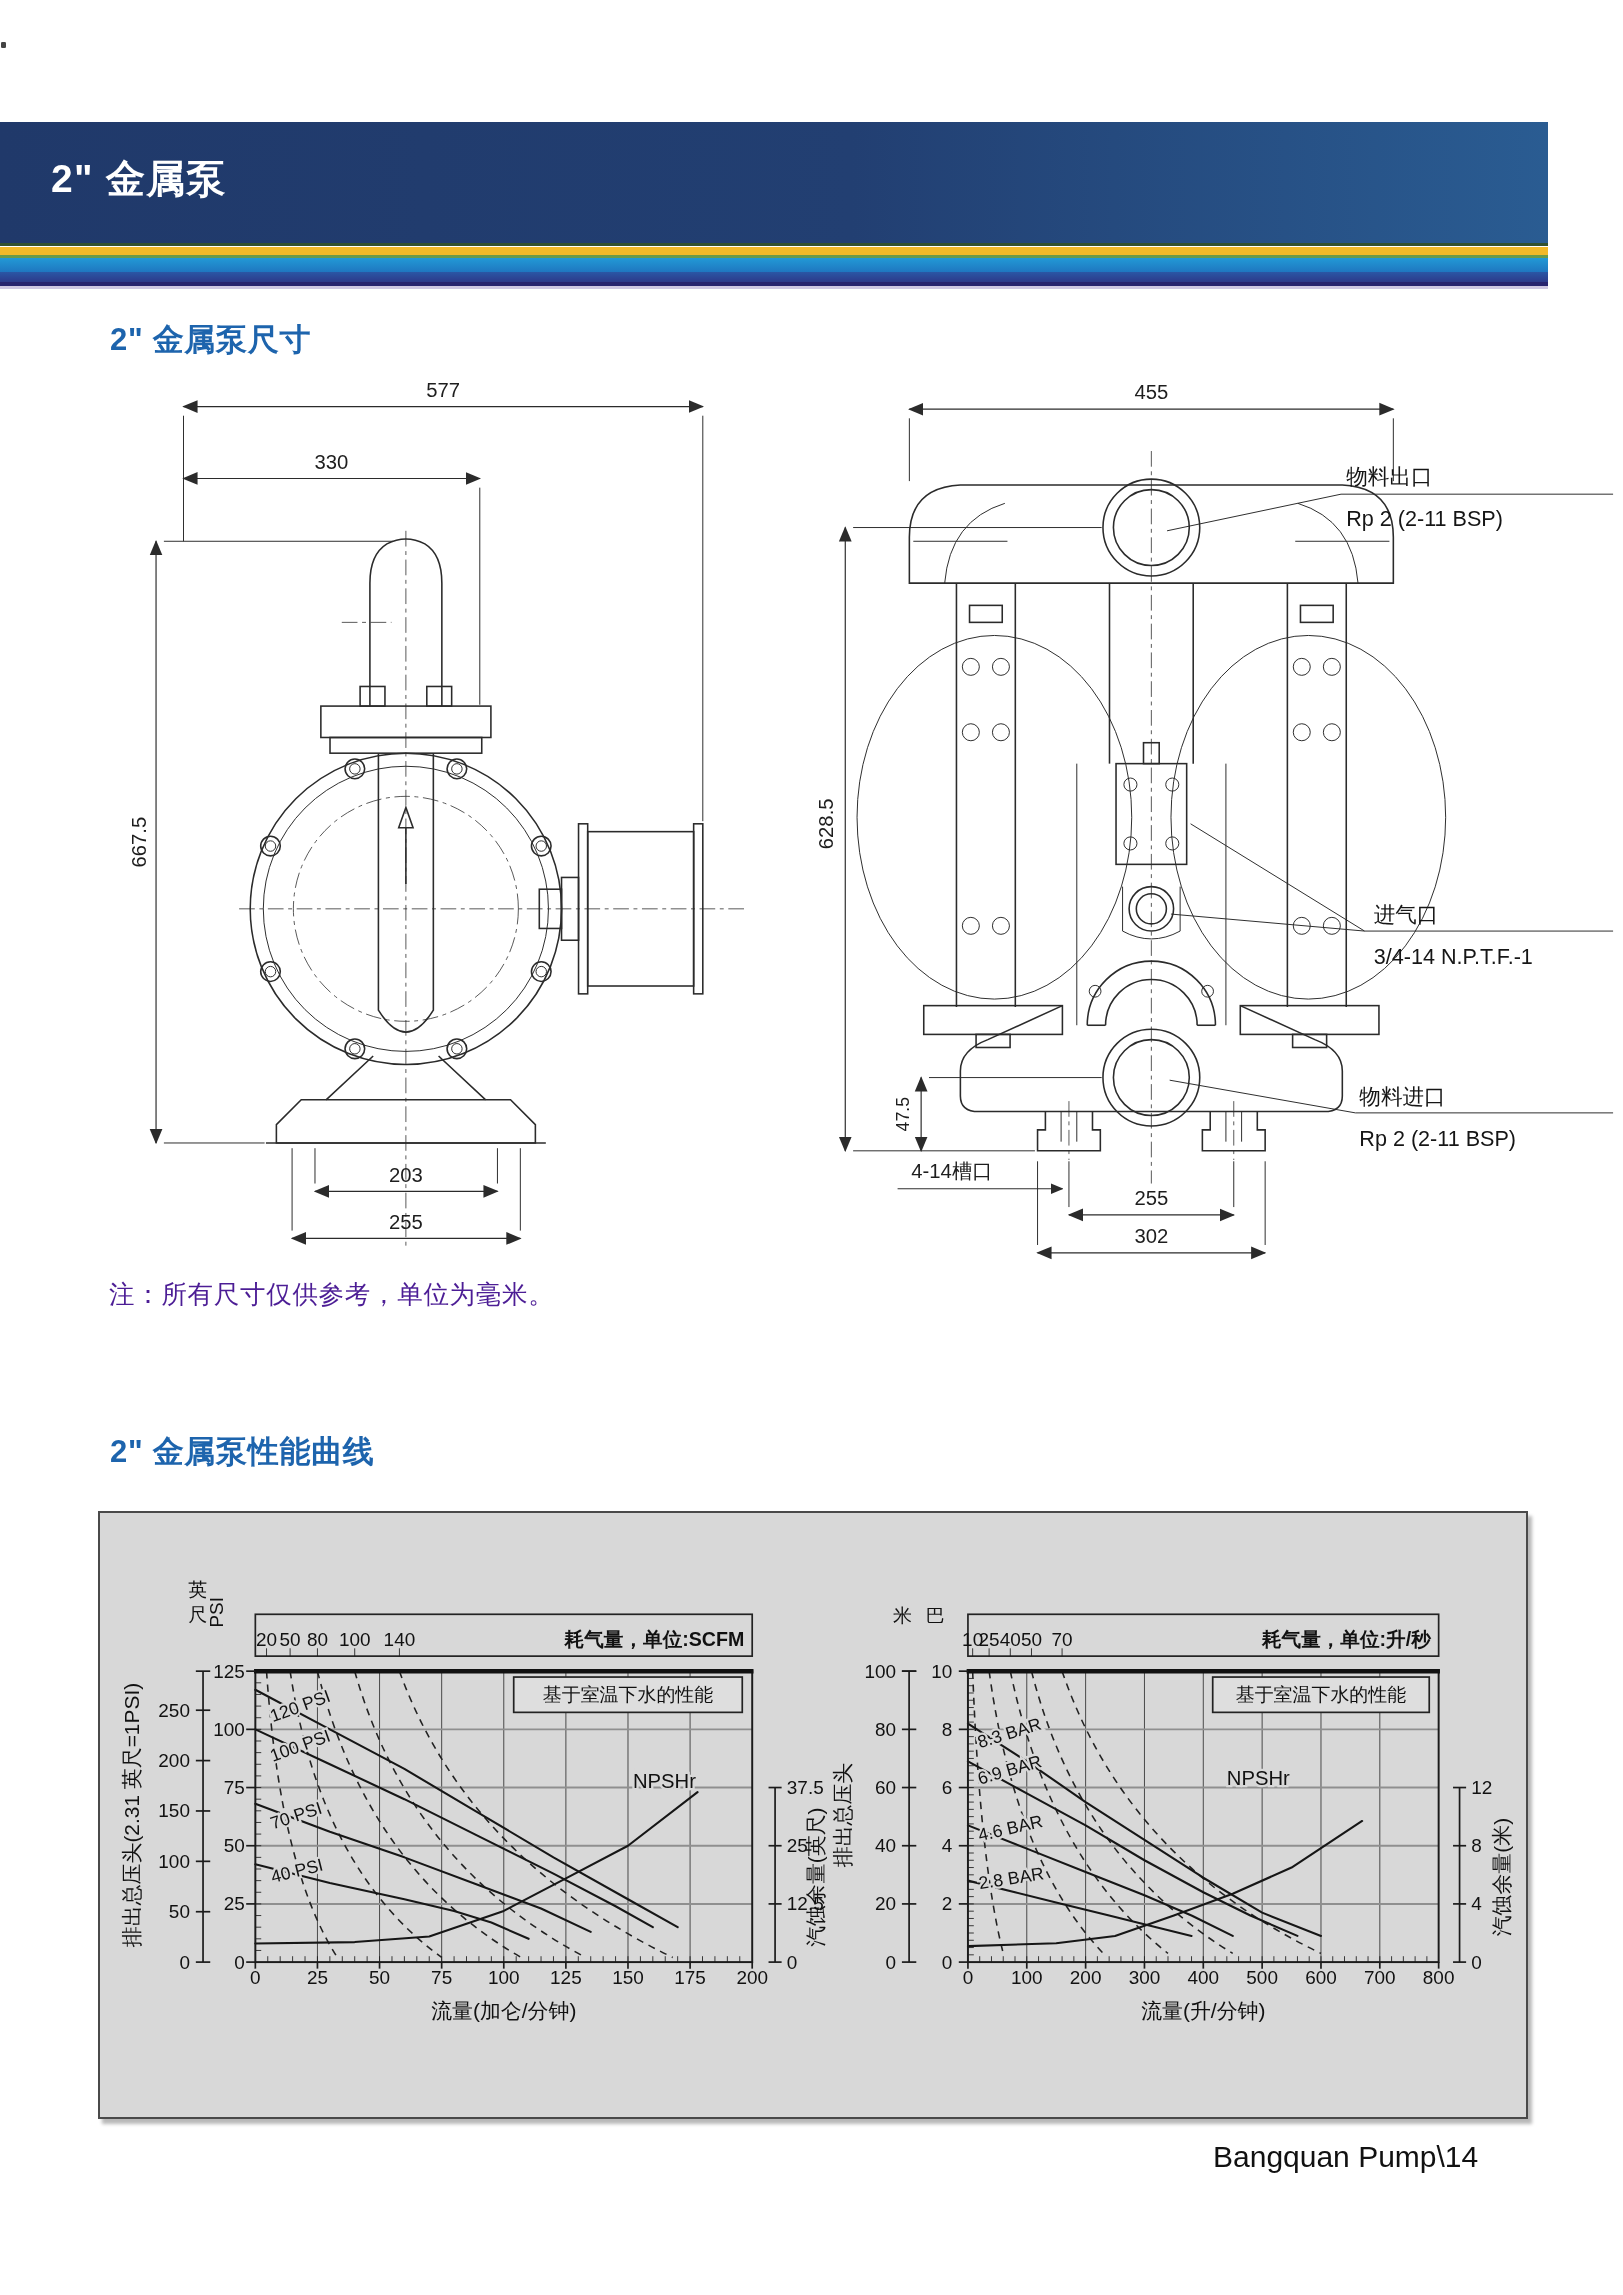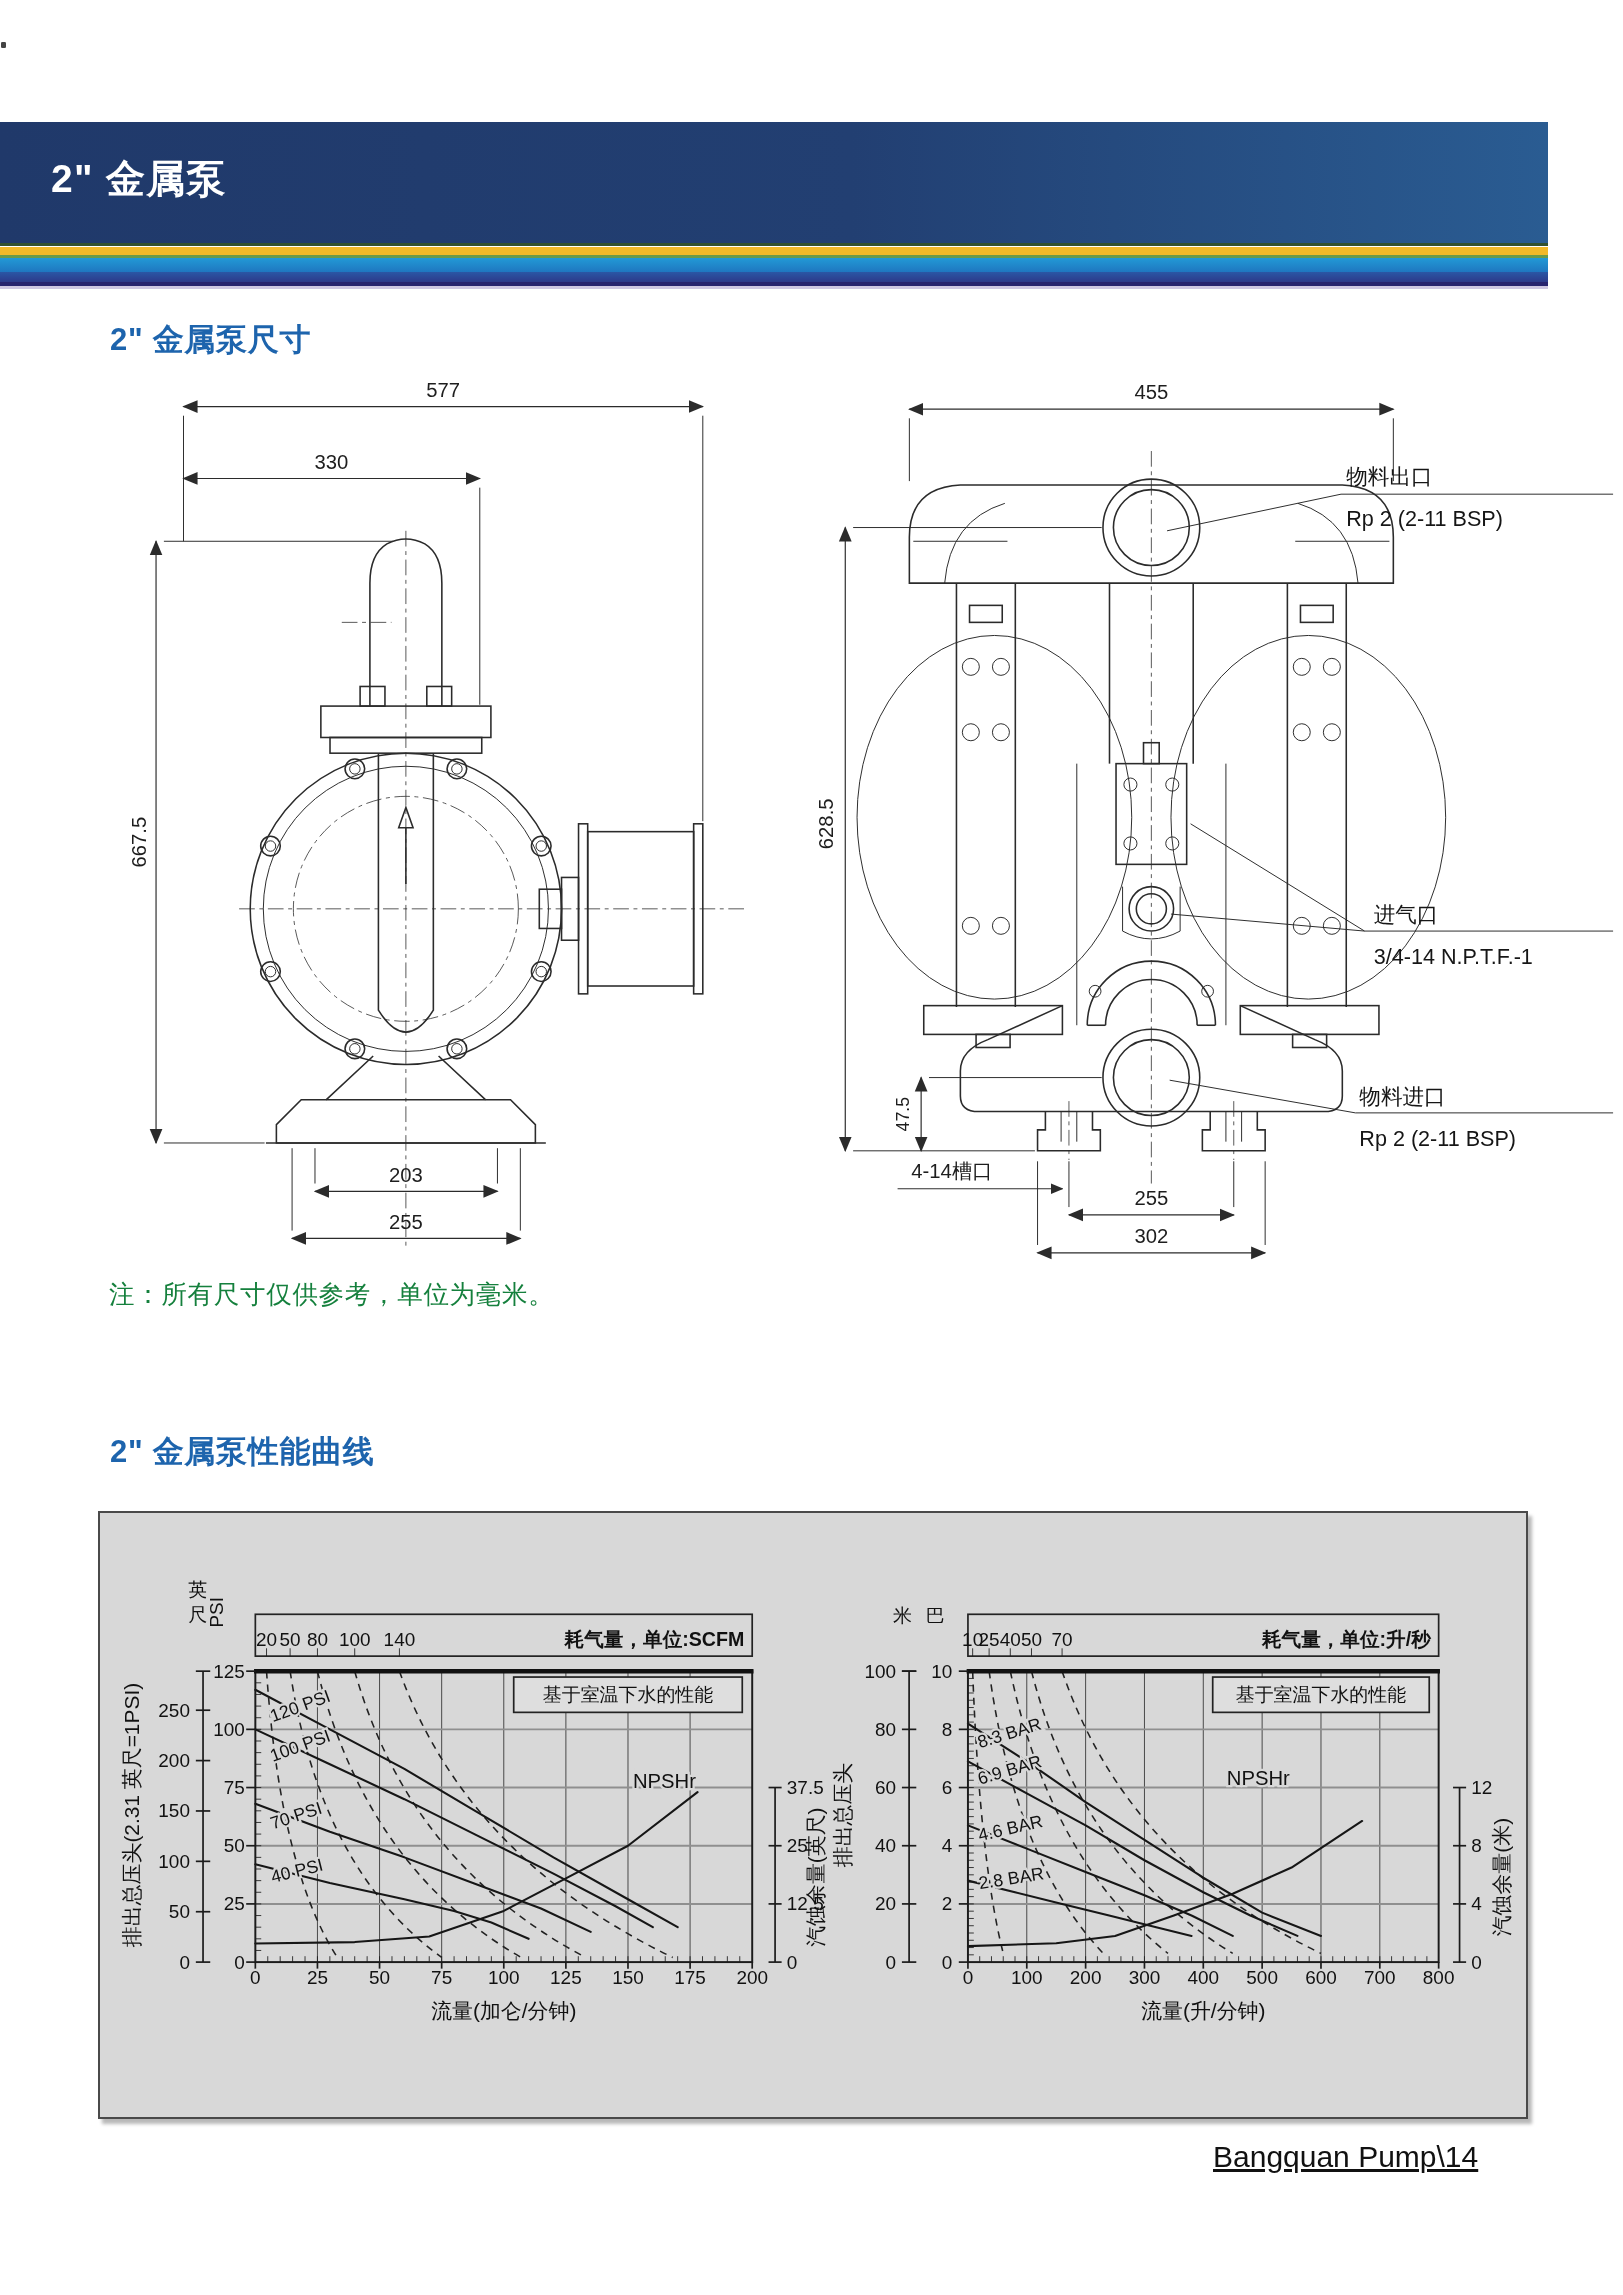--- a/index.html
+++ b/index.html
@@ -15,22 +15,22 @@
   #stripe-2{top:247px;height:8.5px;background:#f2b929;}
   #stripe-3{top:255px;height:2.6px;background:#6a9a4a;}
   #stripe-4{top:258px;height:14.4px;background:linear-gradient(180deg,#2299d6,#1f77c0);}
   #stripe-5{top:272px;height:9.8px;background:linear-gradient(180deg,#2a57a5,#2d3a8a);}
   #stripe-6{top:282px;height:3.9px;background:#28246e;}
   #stripe-7{top:286px;height:2.6px;background:#cfc7e2;}
   #corner-dot{left:1.3px;top:42px;width:4.6px;height:5.9px;background:#444;border-radius:1.3px;}
   .section-title{font-size:31px;font-weight:700;color:#1d64ad;letter-spacing:0.7px;}
   #sec1-title{left:110px;top:319px;}
   #sec2-title{left:110px;top:1431px;}
-  #note-text{left:109px;top:1277px;font-size:25.5px;color:#15803d;letter-spacing:0.7px;}
-  #footer-text{left:1213px;top:2140px;font-size:30px;color:#111;text-decoration:underline;}
+  #note-text{left:109px;top:1277px;font-size:25.5px;color:#4c1d95;letter-spacing:0.7px;}
+  #footer-text{left:1213px;top:2140px;font-size:30px;color:#111;}
   
   #chart-panel{left:98px;top:1511px;width:1430px;height:608px;background:#d8d8d8;
      border:2px solid #4a4a4a;box-sizing:border-box;box-shadow:3.9px 4.6px 3.3px #b9b9b9;}
   #charts{left:98px;top:1511px;}
   
   .ln{fill:none;stroke:#2b2b2b;stroke-width:2.4;}
   .thin{fill:none;stroke:#2b2b2b;stroke-width:1.5;}
   .cl{fill:none;stroke:#2b2b2b;stroke-width:1.2;stroke-dasharray:24 7 6 7;}
   .ext{fill:none;stroke:#2b2b2b;stroke-width:1.5;}
   .dim{fill:none;stroke:#2b2b2b;stroke-width:1.8;}

